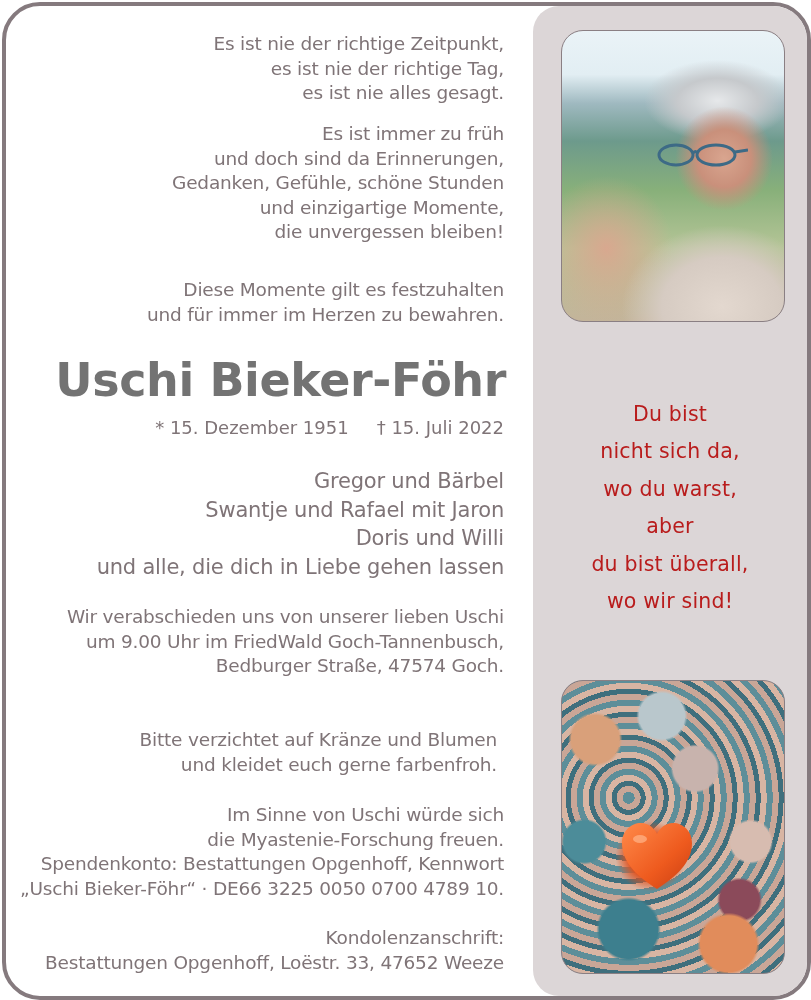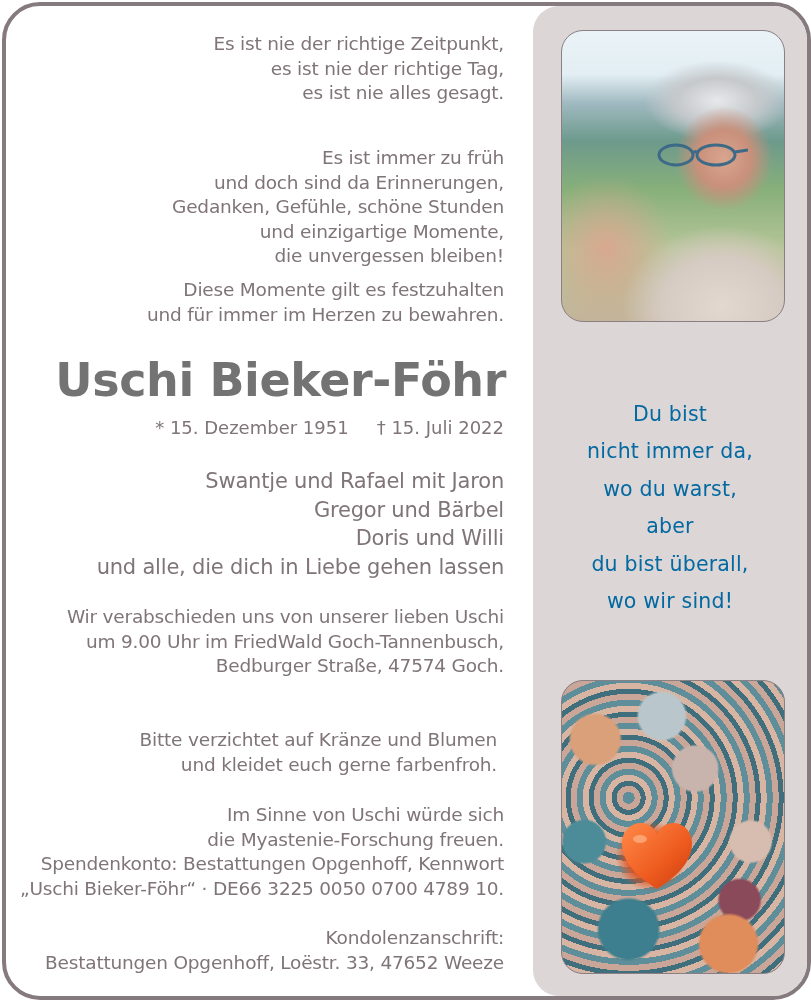--- a/index.html
+++ b/index.html
@@ -91,21 +91,21 @@
       width: 478px;
       text-align: right;
     }
     .txt {
       font-size: 18.5px;
       line-height: 24.6px;
       letter-spacing: -0.2px;
       margin: 0;
     }
     .poem1 { position: absolute; right: 0; top: 26px; width: 478px; }
-    .poem2 { position: absolute; right: 0; top: 140px; width: 478px; }
+    .poem2 { position: absolute; right: 0; top: 116px; width: 478px; }
     .poem3 { position: absolute; right: 0; top: 272px; width: 478px; }
     .name {
       position: absolute;
       right: -2px;
       top: 344px;
       width: 500px;
       font-size: 46px;
       line-height: 60px;
       letter-spacing: -0.4px;
       color: #737373;
@@ -139,21 +139,21 @@
     .line { display: block; white-space: nowrap; }
     .side-quote {
       position: absolute;
       left: 0;
       right: 0;
       top: 390px;
       text-align: center;
       font-size: 20.5px;
       line-height: 37.4px;
       letter-spacing: 0.2px;
-      color: #0369a1;
+      color: #b91c1c;
     }
   </style>
 </head>
 <body>
 
 <div class="frame">
 
   <div class="main-col">
 
     <div class="poem1 txt">
@@ -176,22 +176,22 @@
     </div>
 
     <h1 class="name">Uschi Bieker-Föhr</h1>
 
     <div class="dates">
       <span class="born">* 15. Dezember 1951</span>
       <span class="died">† 15. Juli 2022</span>
     </div>
 
     <div class="mourners">
+      <span class="line">Gregor und Bärbel</span>
       <span class="line">Swantje und Rafael mit Jaron</span>
-      <span class="line">Gregor und Bärbel</span>
       <span class="line">Doris und Willi</span>
       <span class="line">und alle, die dich in Liebe gehen lassen</span>
     </div>
 
     <div class="service txt">
       <span class="line">Wir verabschieden uns von unserer lieben Uschi</span>
       <span class="line">um 9.00 Uhr im FriedWald Goch-Tannenbusch,</span>
       <span class="line">Bedburger Straße, 47574 Goch.</span>
     </div>
 
@@ -220,21 +220,21 @@
       <svg class="glasses" viewBox="0 0 92 24">
         <ellipse cx="20" cy="12" rx="17" ry="10" fill="none" stroke="#3d6a86" stroke-width="3"></ellipse>
         <ellipse cx="60" cy="12" rx="19" ry="10" fill="none" stroke="#3d6a86" stroke-width="3"></ellipse>
         <path d="M37 10 Q40 7 41 10" fill="none" stroke="#3d6a86" stroke-width="3"></path>
         <path d="M79 9 L92 7" fill="none" stroke="#3d6a86" stroke-width="3"></path>
       </svg>
     </div>
 
     <div class="side-quote">
       <span class="line">Du bist</span>
-      <span class="line">nicht immer da,</span>
+      <span class="line">nicht sich da,</span>
       <span class="line">wo du warst,</span>
       <span class="line">aber</span>
       <span class="line">du bist überall,</span>
       <span class="line">wo wir sind!</span>
     </div>
 
     <div class="photo photo-stones">
       <svg class="heart" viewBox="0 0 74 70">
         <defs>
           <linearGradient id="hg" x1="0" y1="0" x2="1" y2="1">

